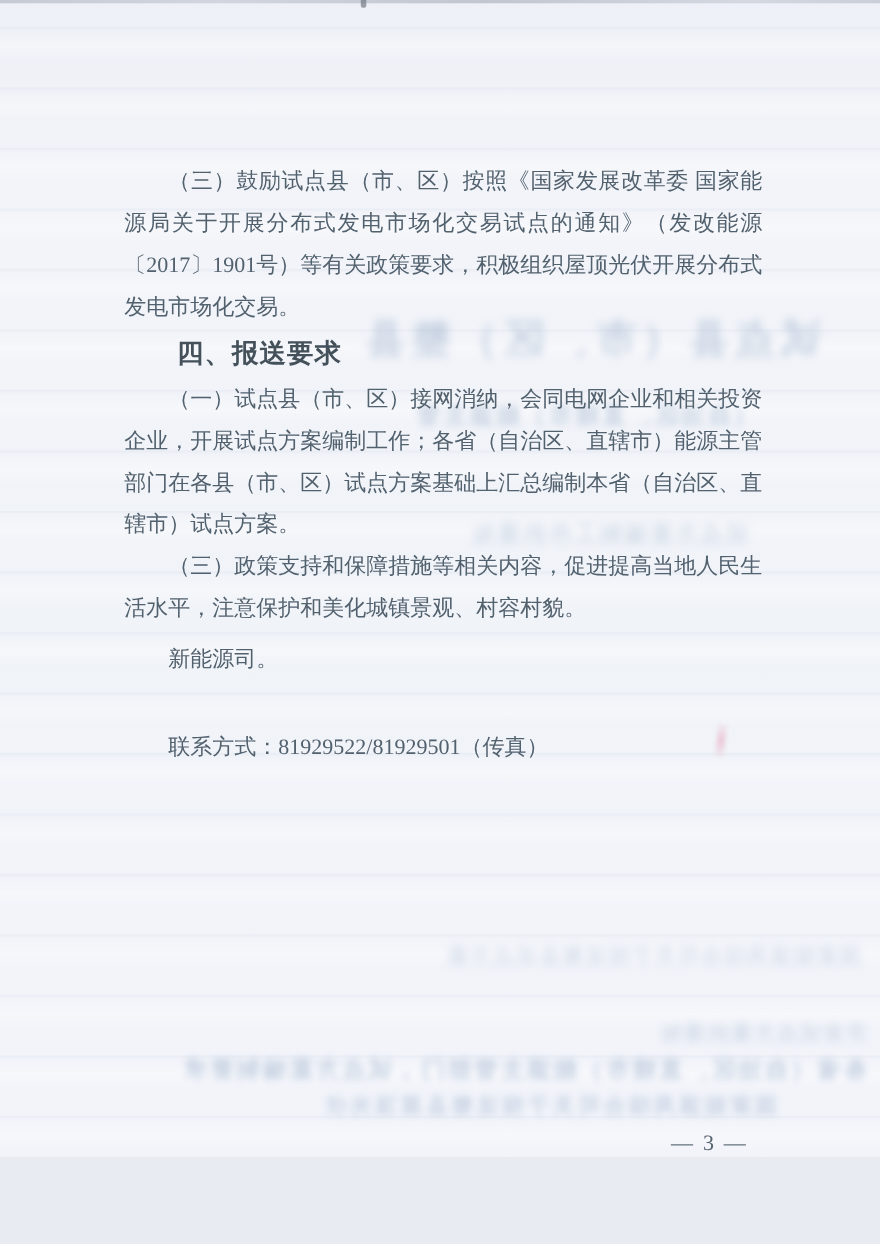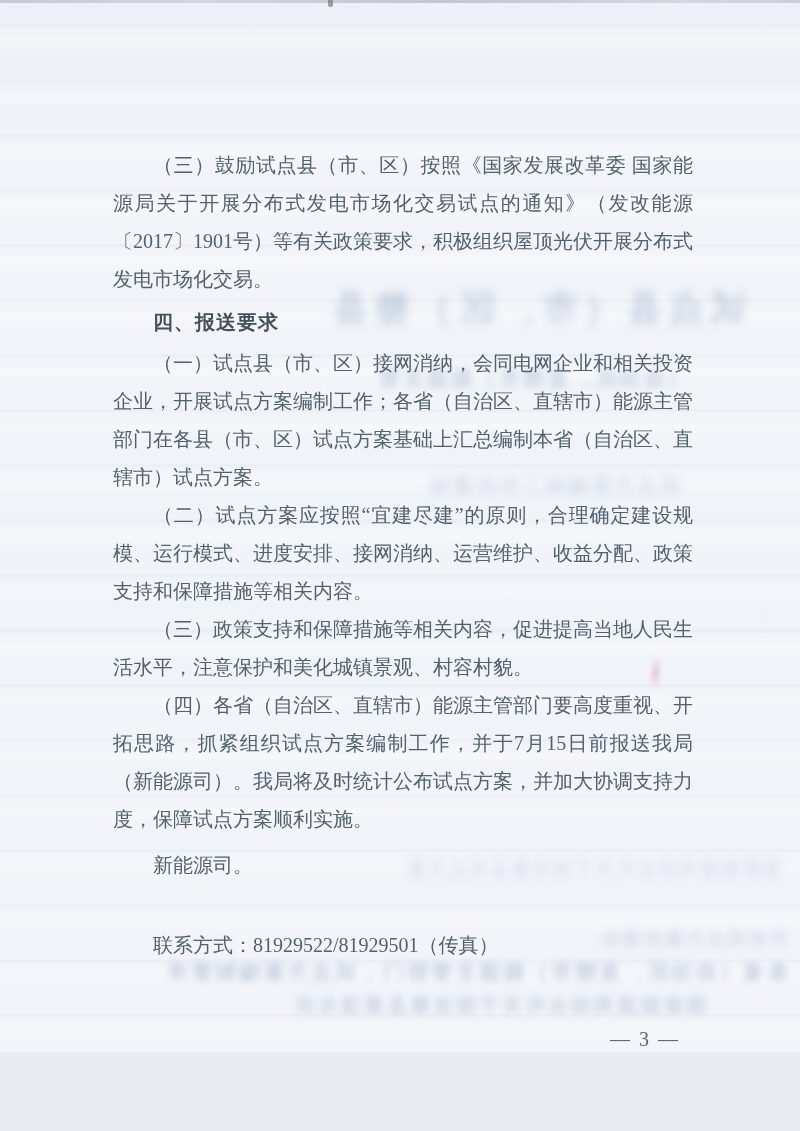--- a/index.html
+++ b/index.html
@@ -58,21 +58,21 @@
     text-align: justify;
   }
   .content p {
     margin: 0;
     text-indent: 2em;
   }
   .section-heading {
     font-family: "Liberation Sans", "DejaVu Sans", sans-serif;
     font-weight: 700;
     color: #44515b;
-    font-size: 20px;
+    font-size: 24px;
     margin-top: 5px !important;
     margin-bottom: 3px !important;
     letter-spacing: 1px;
   }
   .closing { margin-top: 8px !important; }
   .contact { margin-top: 42px !important; }
   .page-number {
     position: absolute;
     top: 1028px;
     left: 600px;
@@ -131,22 +131,20 @@
   <div class="ghost g4">开发试点方案的通知</div>
   <div class="ghost g5">各省（自治区、直辖市）能源主管部门，试点方案编制要求</div>
   <div class="ghost g6">国家能源局综合司关于报送整县屋顶光伏</div>
 
   <div class="pink-smudge"></div>
 
   <div class="content">
     <p>（三）鼓励试点县（市、区）按照《国家发展改革委 国家能源局关于开展分布式发电市场化交易试点的通知》（发改能源〔2017〕1901号）等有关政策要求，积极组织屋顶光伏开展分布式发电市场化交易。</p>
     <p class="section-heading">四、报送要求</p>
     <p>（一）试点县（市、区）接网消纳，会同电网企业和相关投资企业，开展试点方案编制工作；各省（自治区、直辖市）能源主管部门在各县（市、区）试点方案基础上汇总编制本省（自治区、直辖市）试点方案。</p>
-    <p>（二）试点方案应按照“宜建尽建”的原则，合理确定建设规模、运行模式、进度安排、接网消纳、运营维护、收益分配、政策支持和保障措施等相关内容。</p>
     <p>（三）政策支持和保障措施等相关内容，促进提高当地人民生活水平，注意保护和美化城镇景观、村容村貌。</p>
-    <p>（四）各省（自治区、直辖市）能源主管部门要高度重视、开拓思路，抓紧组织试点方案编制工作，并于7月15日前报送我局（新能源司）。我局将及时统计公布试点方案，并加大协调支持力度，保障试点方案顺利实施。</p>
     <p class="closing">新能源司。</p>
     <p class="contact">联系方式：81929522/81929501（传真）</p>
   </div>
 
   <div class="page-number">— 3 —</div>
 
 </div>
 
 </body></html>

